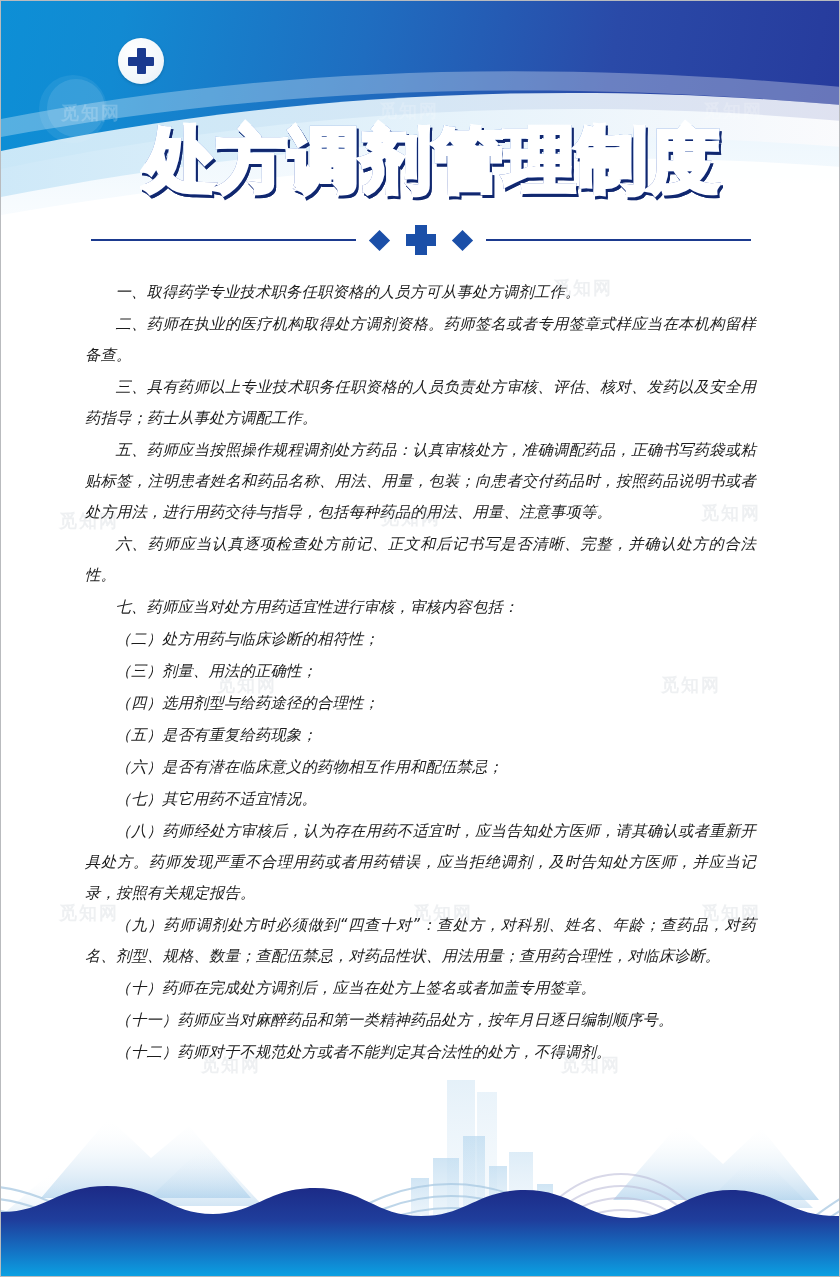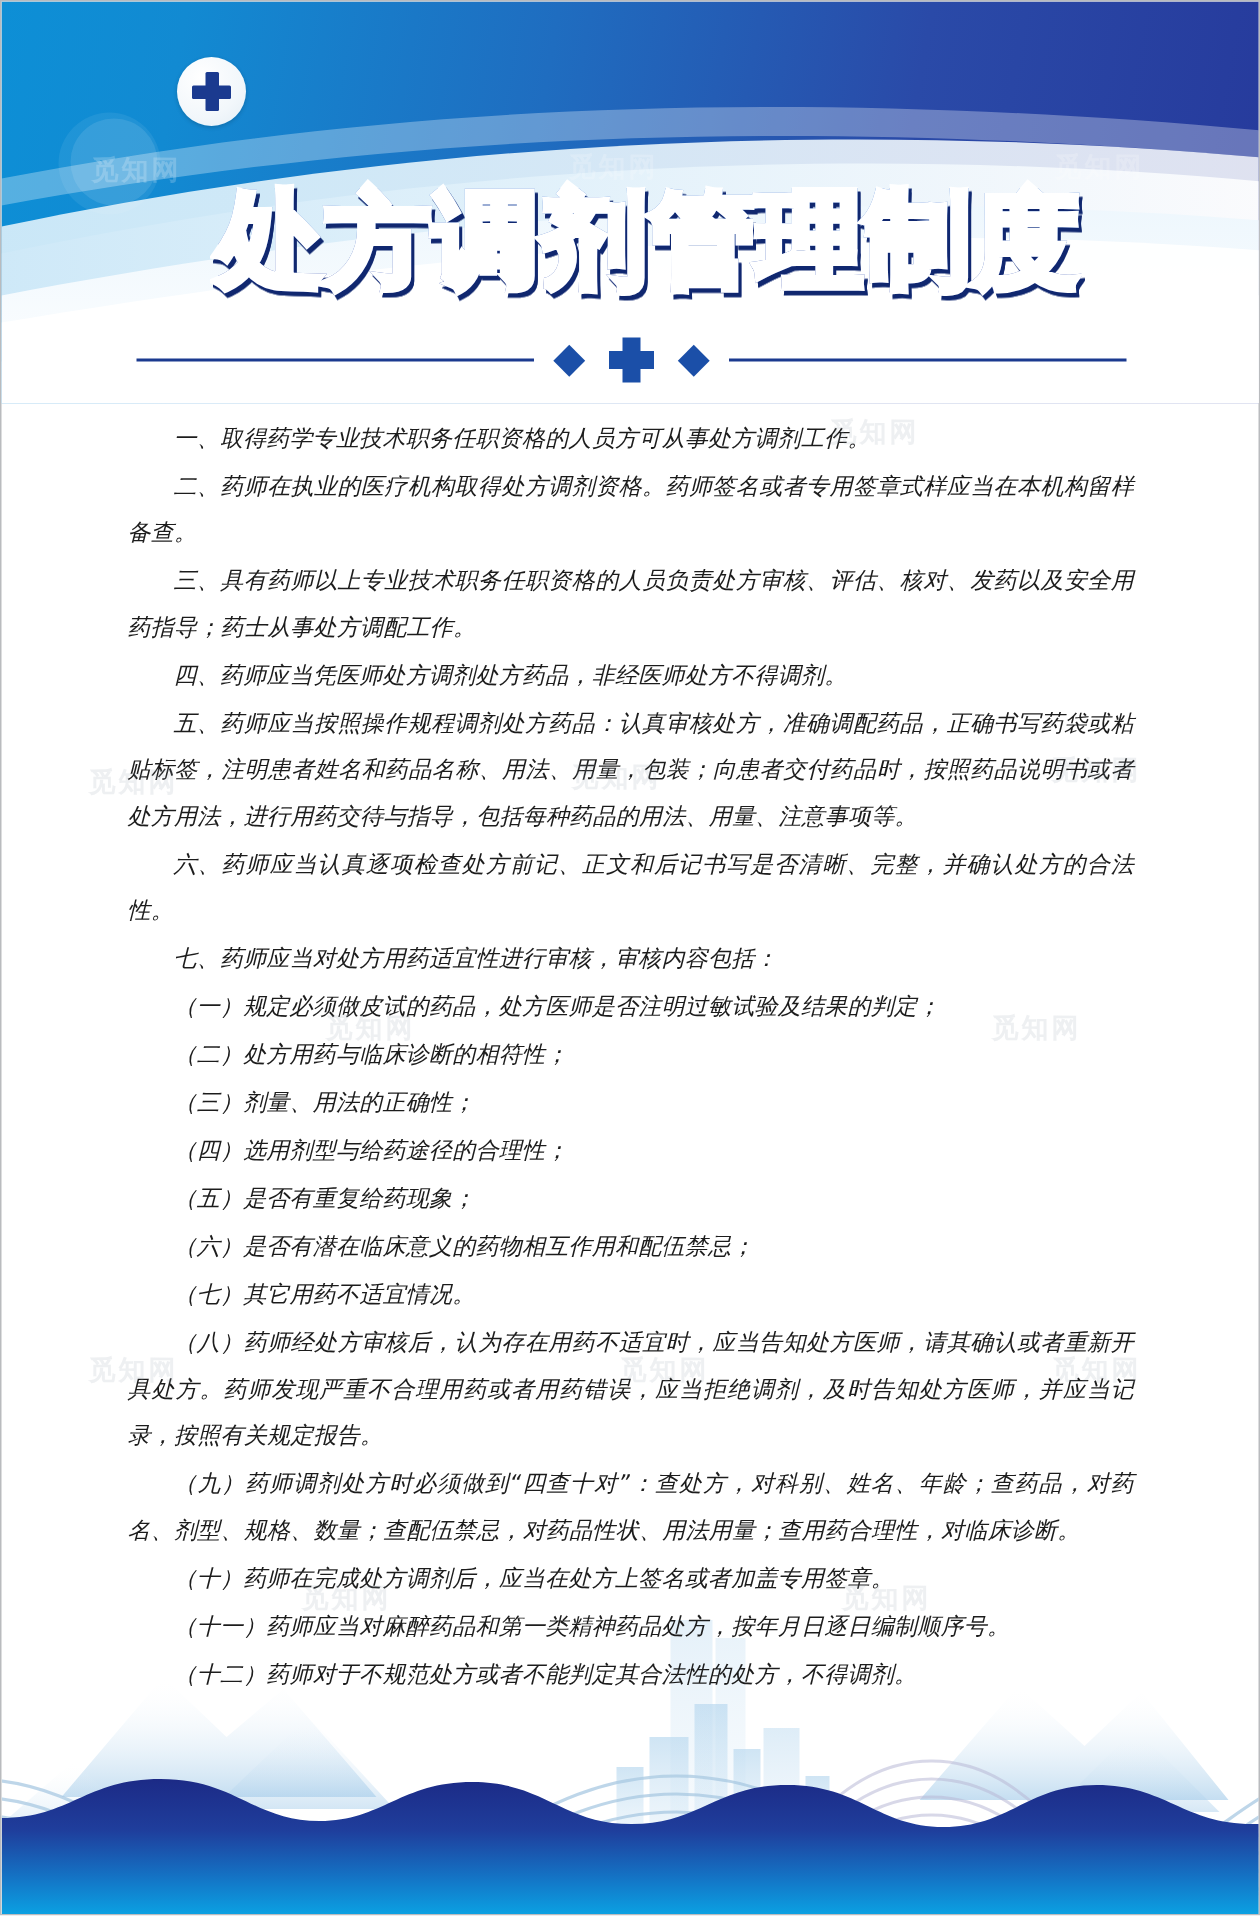--- a/index.html
+++ b/index.html
@@ -170,25 +170,23 @@
       <span class="ch"></span>
     </span>
     <span class="dv-diamond"></span>
     <span class="dv-line"></span>
   </div>
 
   <div class="content">
     <p class="para indent">一、取得药学专业技术职务任职资格的人员方可从事处方调剂工作。</p>
     <p class="para indent">二、药师在执业的医疗机构取得处方调剂资格。药师签名或者专用签章式样应当在本机构留样备查。</p>
     <p class="para indent">三、具有药师以上专业技术职务任职资格的人员负责处方审核、评估、核对、发药以及安全用药指导；药士从事处方调配工作。</p>
-    <p class="para indent">四、药师应当凭医师处方调剂处方药品，非经医师处方不得调剂。</p>
     <p class="para indent">五、药师应当按照操作规程调剂处方药品：认真审核处方，准确调配药品，正确书写药袋或粘贴标签，注明患者姓名和药品名称、用法、用量，包装；向患者交付药品时，按照药品说明书或者处方用法，进行用药交待与指导，包括每种药品的用法、用量、注意事项等。</p>
     <p class="para indent">六、药师应当认真逐项检查处方前记、正文和后记书写是否清晰、完整，并确认处方的合法性。</p>
     <p class="para indent">七、药师应当对处方用药适宜性进行审核，审核内容包括：</p>
-    <p class="para indent">（一）规定必须做皮试的药品，处方医师是否注明过敏试验及结果的判定；</p>
     <p class="para indent">（二）处方用药与临床诊断的相符性；</p>
     <p class="para indent">（三）剂量、用法的正确性；</p>
     <p class="para indent">（四）选用剂型与给药途径的合理性；</p>
     <p class="para indent">（五）是否有重复给药现象；</p>
     <p class="para indent">（六）是否有潜在临床意义的药物相互作用和配伍禁忌；</p>
     <p class="para indent">（七）其它用药不适宜情况。</p>
     <p class="para indent">（八）药师经处方审核后，认为存在用药不适宜时，应当告知处方医师，请其确认或者重新开具处方。药师发现严重不合理用药或者用药错误，应当拒绝调剂，及时告知处方医师，并应当记录，按照有关规定报告。</p>
     <p class="para indent">（九）药师调剂处方时必须做到“四查十对”：查处方，对科别、姓名、年龄；查药品，对药名、剂型、规格、数量；查配伍禁忌，对药品性状、用法用量；查用药合理性，对临床诊断。</p>
     <p class="para indent">（十）药师在完成处方调剂后，应当在处方上签名或者加盖专用签章。</p>
     <p class="para indent">（十一）药师应当对麻醉药品和第一类精神药品处方，按年月日逐日编制顺序号。</p>

